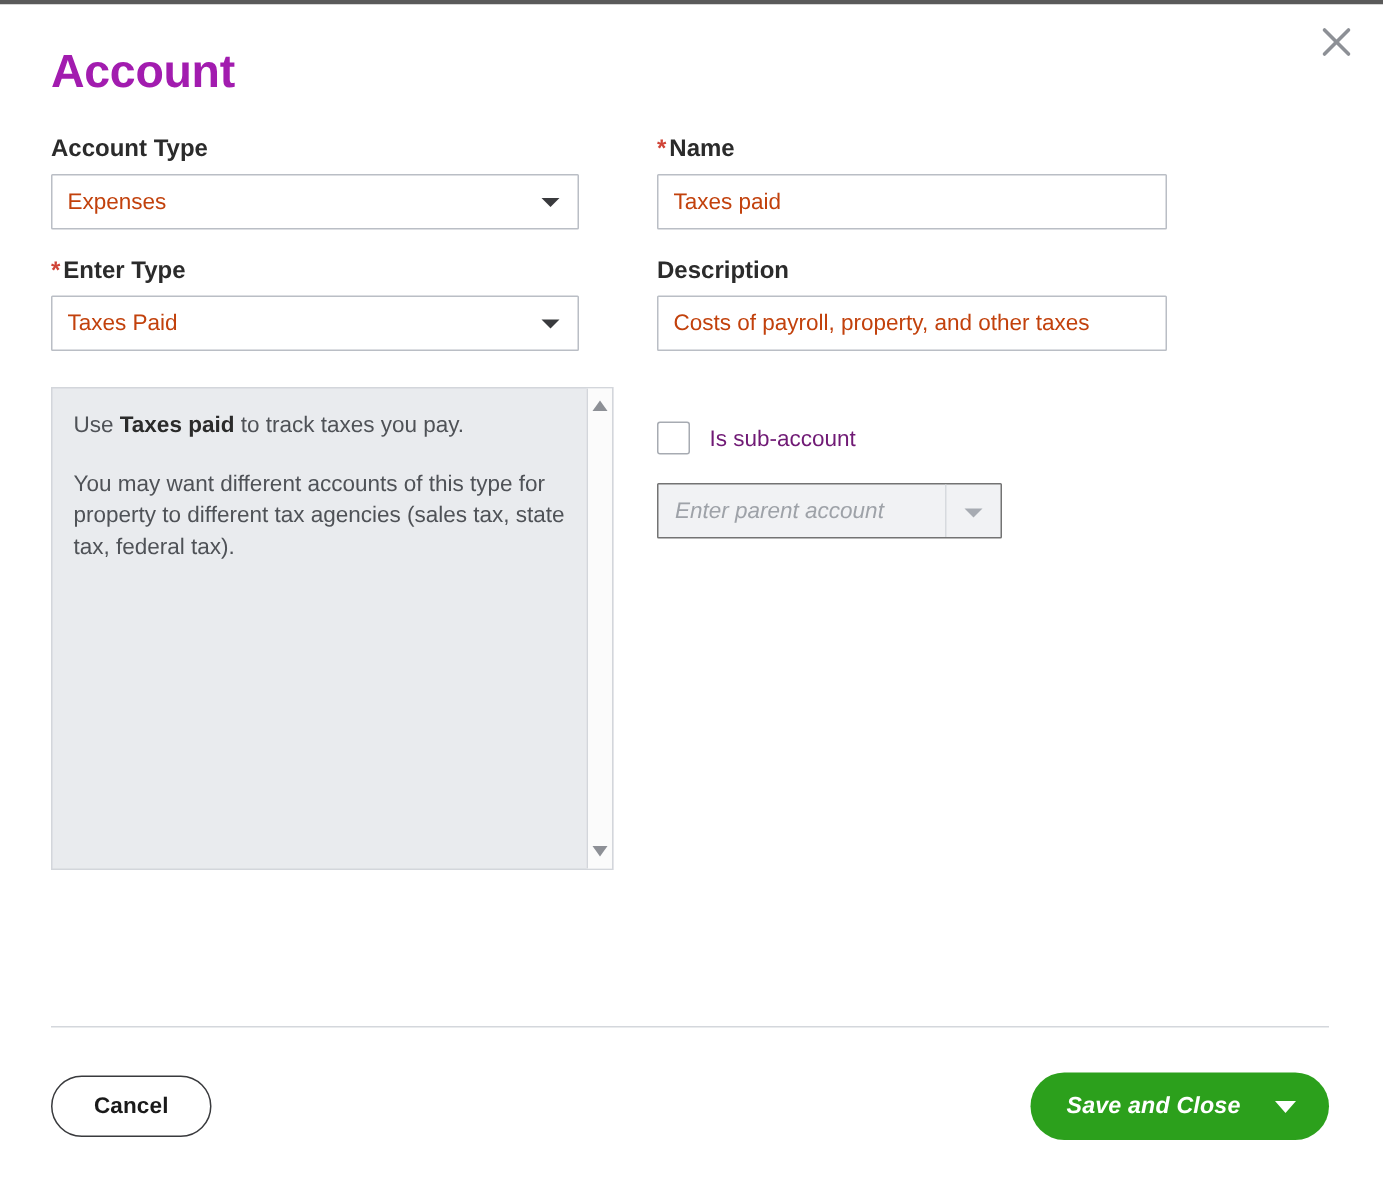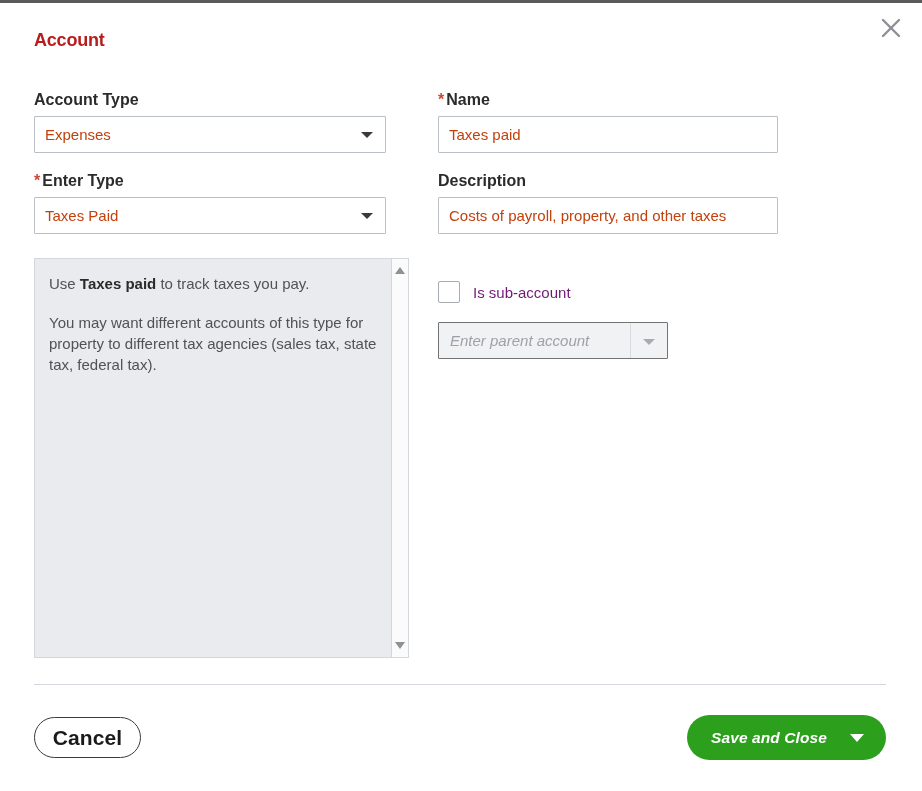--- a/index.html
+++ b/index.html
@@ -45,24 +45,24 @@
     background: transparent;
     padding: 0;
   }
   .close-btn svg { display: block; }
 
   
   .page-title {
     position: absolute;
     top: 27px;
     left: 34px;
-    font-size: 18px;
+    font-size: 31px;
     font-weight: bold;
     letter-spacing: -0.2px;
-    color: #b91c1c;
+    color: #a21caf;
   }
 
   
   .form {
     position: absolute;
     top: 88px;
     left: 34px;
     width: 856px;
   }
   .col-left  { position: absolute; left: 0;   top: 0; width: 352px; }
@@ -112,21 +112,21 @@
     border-top: 6px solid #393a3d;
   }
   .gap-md { height: 19px; }
 
   
   .infobox {
     position: absolute;
     left: 0;
     top: 167px;
     width: 375px;
-    height: 400px;
+    height: 322px;
     box-sizing: border-box;
     background: #e9ebee;
     border: 1px solid #d3d6db;
     padding-left: 44px;
   }
   .infobox-text {
     position: absolute;
     left: 14px;
     top: 14px;
     width: 330px;
@@ -232,21 +232,21 @@
     left: 34px;
     top: 714px;
     width: 107px;
     height: 41px;
     box-sizing: border-box;
     border: 1px solid #393a3d;
     border-radius: 21px;
     background: #ffffff;
     color: #1a1a1a;
     font-family: "Liberation Sans", sans-serif;
-    font-size: 21px;
+    font-size: 15px;
     font-weight: bold;
     cursor: pointer;
     letter-spacing: 0.1px;
   }
   .btn-save {
     position: absolute;
     left: 687px;
     top: 712px;
     width: 199px;
     height: 45px;

